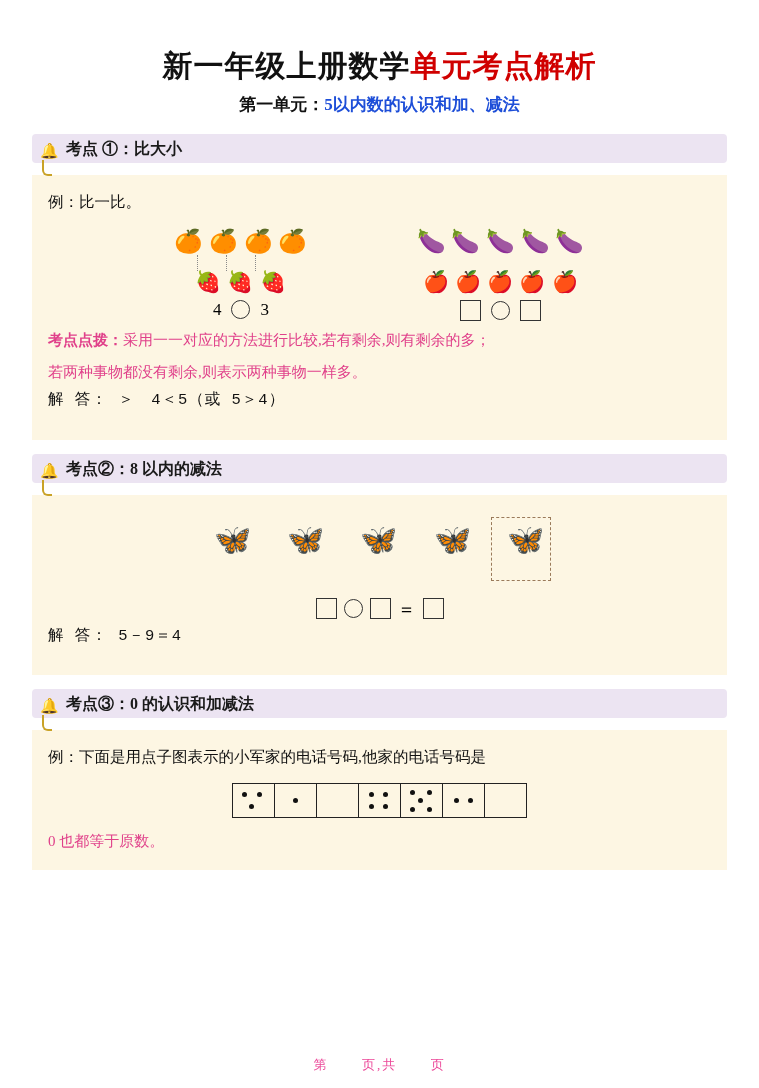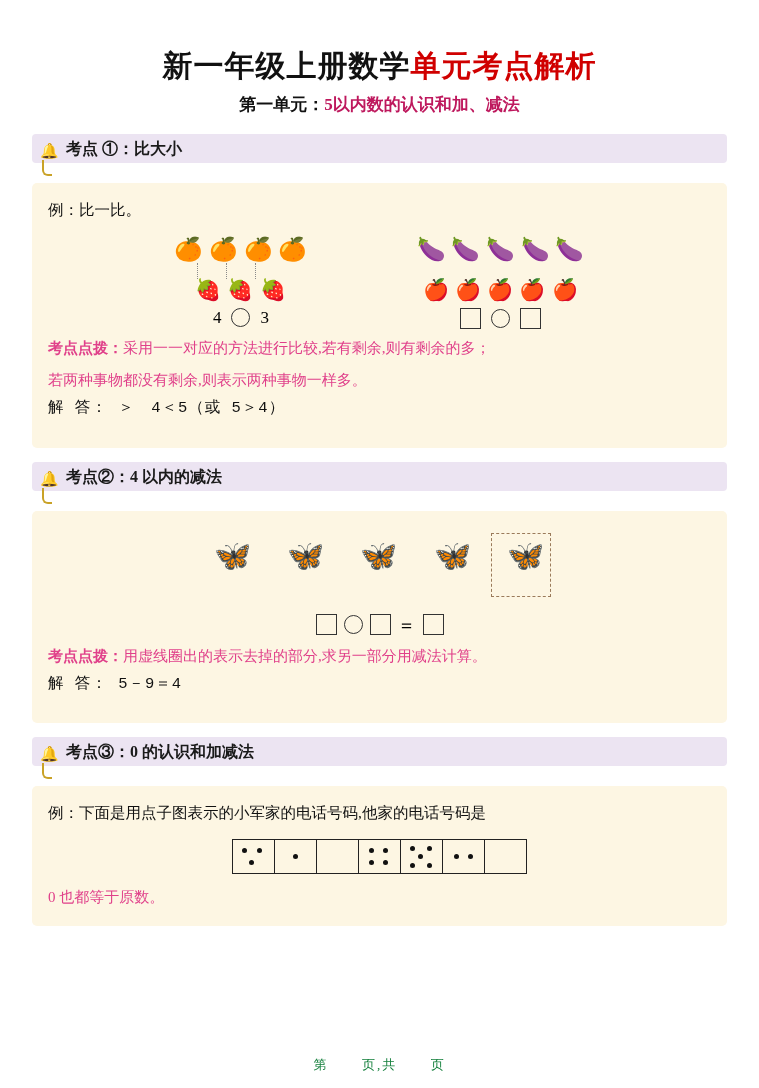--- a/index.html
+++ b/index.html
@@ -35,21 +35,21 @@
     color: #d00000;
   }
   .subtitle {
     text-align: center;
     font-size: 17px;
     font-weight: bold;
     color: #111111;
     margin-bottom: 18px;
   }
   .subtitle .red {
-    color: #be185d;
+    color: #1d4ed8;
   }
   
   .section {
     margin-bottom: 14px;
   }
   .sec-head {
     position: relative;
     background: #ece4f2;
     border-radius: 4px;
     height: 29px;
@@ -73,22 +73,22 @@
     top: 26px;
     width: 8px;
     height: 14px;
     border-left: 2px solid #c9a227;
     border-bottom: 2px solid #c9a227;
     border-bottom-left-radius: 6px;
   }
   
   .sec-body {
     background: #fdf6e3;
-    border-radius: 5px;
-    margin-top: 20px;
+    border-radius: 0;
+    margin-top: 12px;
     padding: 14px 16px 14px 16px;
     box-sizing: border-box;
   }
   .q-line {
     font-size: 15.5px;
     color: #111111;
     line-height: 1.7;
     margin: 0 0 4px 0;
   }
   .tip {
@@ -219,21 +219,21 @@
     border-radius: 50%;
   }
   
   .footer {
     position: absolute;
     left: 0;
     right: 0;
     bottom: 14px;
     text-align: center;
     font-size: 13px;
-    color: #15803d;
+    color: #ec4899;
     letter-spacing: 2px;
   }
   .footer .seg { margin: 0 2px; }
 </style>
 </head>
 <body>
 
 <div class="page">
 
   <div class="title">
@@ -319,21 +319,21 @@
         <span>解 答：</span>
         <span>＞　4＜5（或 5＞4）</span>
       </p>
     </div>
   </div>
 
   <div class="section">
     <div class="sec-head">
       <span class="bell">🔔</span>
       <span class="hook"></span>
-      <span>考点②：4 以内的减法</span>
+      <span>考点②：8 以内的减法</span>
     </div>
     <div class="sec-body">
 
       <div class="bf-wrap">
         <div class="bf-row">
           <span>🦋</span>
           <span>🦋</span>
           <span>🦋</span>
           <span>🦋</span>
           <span>🦋</span>
@@ -342,23 +342,20 @@
       </div>
 
       <div class="eq-row">
         <span class="sq-box"></span>
         <span class="circle-op"></span>
         <span class="sq-box"></span>
         <span>＝</span>
         <span class="sq-box"></span>
       </div>
 
-      <p class="tip">
-        <b>考点点拨：</b><span>用虚线圈出的表示去掉的部分,求另一部分用减法计算。</span>
-      </p>
       <p class="ans">
         <span>解 答：</span>
         <span>5－9＝4</span>
       </p>
     </div>
   </div>
 
   <div class="section">
     <div class="sec-head">
       <span class="bell">🔔</span>

